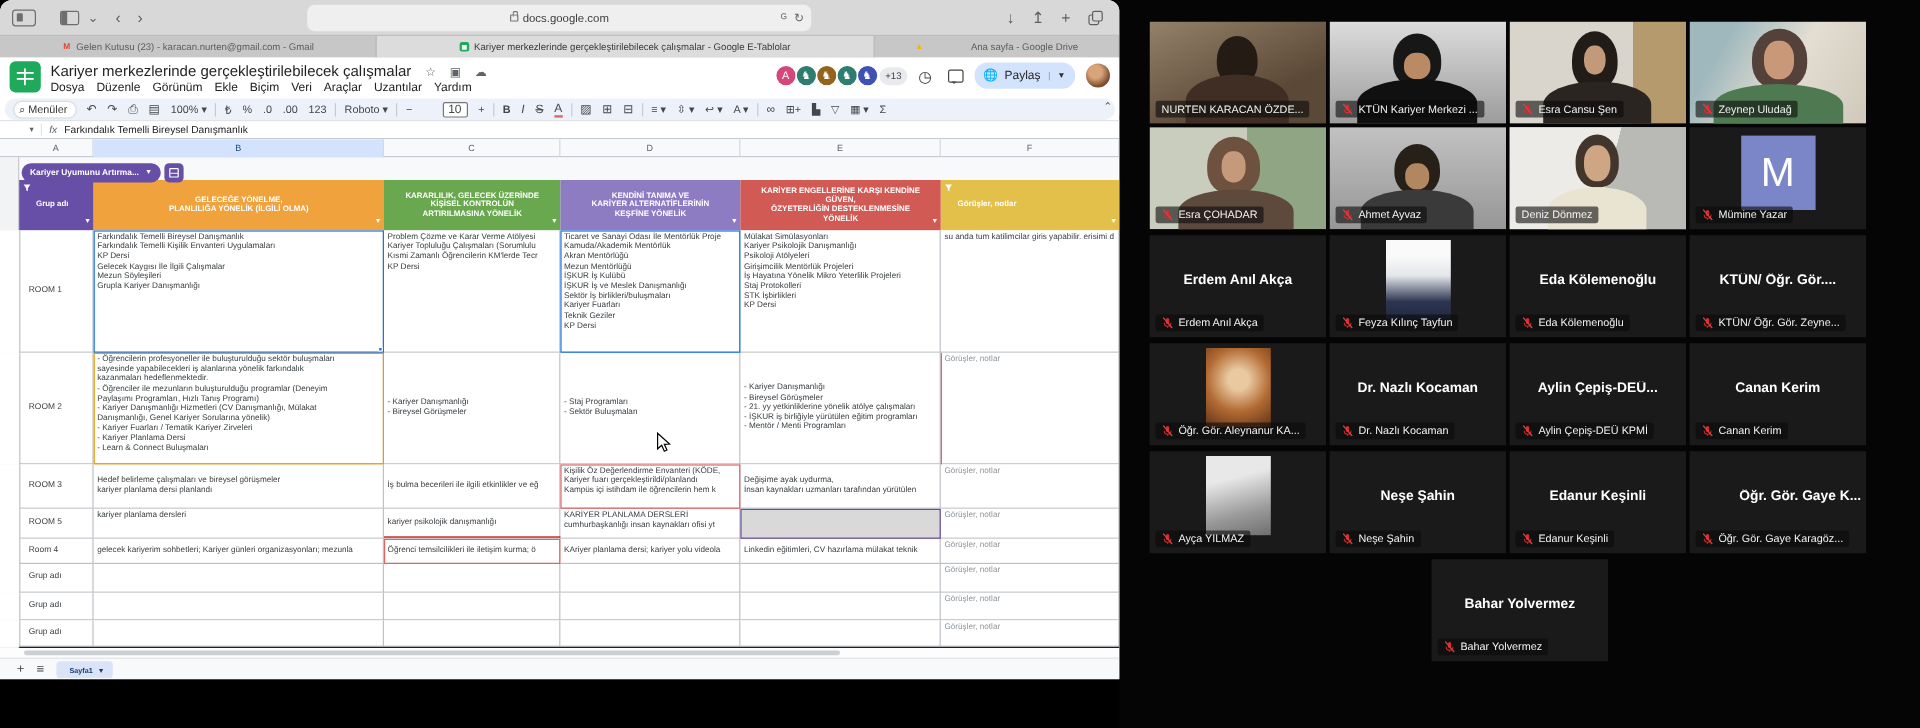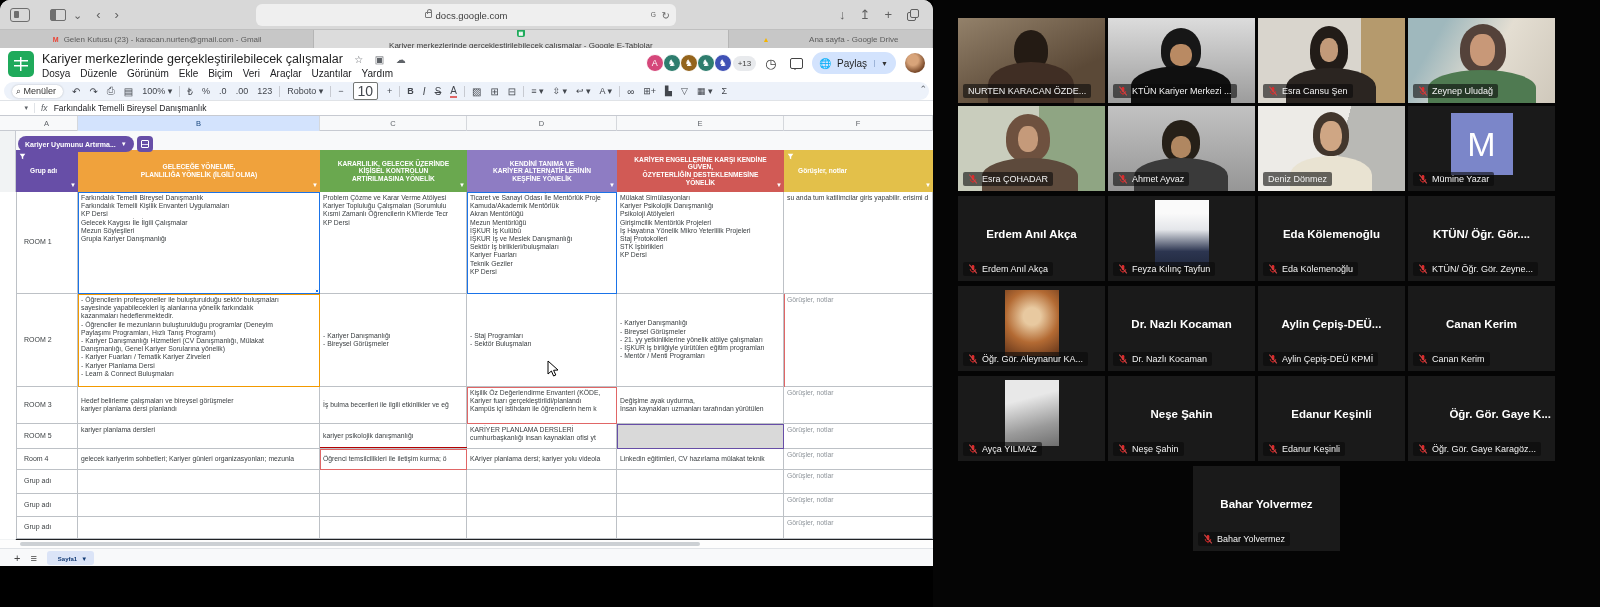--- a/index.html
+++ b/index.html
@@ -55,21 +55,21 @@
   .comment-ic::after { content:""; position:absolute; left:2px; bottom:-4px; border:2.5px solid transparent; border-top-color:#444; }
   #share-btn { background:#d3e3fd; border-radius:12px; height:22px; display:flex; align-items:center;
                font-size:10px; color:#1f1f1f; padding:0 8px; gap:5px; }
   #share-caret { border-left:1px solid #9db4d8; padding-left:6px; margin-left:2px; font-size:7px; color:#333; }
   #profile-av { width:20px; height:20px; border-radius:50%; background:radial-gradient(circle at 40% 35%, #d8a47a 30%, #7a4a2b 70%); margin-left:4px; }
 
   #toolbar2 { position:absolute; left:4px; top:82px; width:925px; height:18px; background:#edf2fa; border-radius:9px;
               display:flex; align-items:center; font-size:9px; color:#42464d; gap:9px; padding:0 8px; }
   #menuler { background:#fff; border-radius:9px; padding:1px 7px 1px 4px; font-size:9px; color:#333; box-shadow:0 0 2px rgba(0,0,0,.25); }
   .t2 { font-size:10px; }  .t2b { font-weight:bold; }
-  #fontsize-box { border:1px solid #747775; border-radius:2px; padding:0 4px; font-size:14px; background:#fff; }
+  #fontsize-box { border:1px solid #747775; border-radius:2px; padding:0 4px; font-size:10px; background:#fff;margin-left:16px; }
   #toolbar2 .sep { width:1px; height:11px; background:#c7cad1; margin:0 -2px; }
   #collapse { position:absolute; right:6px; top:84px; font-size:9px; color:#5f6368; }
 
   #formulabar { position:absolute; left:0; top:100px; width:933px; height:16px; background:#fff;
                 border-top:1px solid #e0e3e7; border-bottom:1px solid #c7cad1; display:flex; align-items:center; font-size:9px; }
   #namebox { width:28px; color:#5f6368; text-align:right; font-size:7px; }
   #fx { font-style:italic; font-size:8.5px; color:#5f6368; border-left:1px solid #e0e3e7; padding:0 6px; margin-left:6px; }
   #formula-text { color:#202124; font-size:8.5px; }
 
   
@@ -194,21 +194,21 @@
           <i></i>
         </span>
     </div>
   </div>
 
   <div id="tabbar">
       <div class="tab" style="width: 352px;">
         <span class="fav gmail">M</span>
         <span>Gelen Kutusu (23) - karacan.nurten@gmail.com - Gmail</span>
       </div>
-      <div class="tab active" style="width: 464px; flex-direction: column;">
+      <div class="tab active" style="width: 464px;">
         <span class="fav sheets">▦</span>
         <span>Kariyer merkezlerinde gerçekleştirilebilecek çalışmalar - Google E-Tablolar</span>
       </div>
       <div class="tab" style="width: 229px; gap: 39px;">
         <span class="fav drive">▲</span>
         <span>Ana sayfa - Google Drive</span>
       </div>
     </div>
 
   <div id="docbar">

